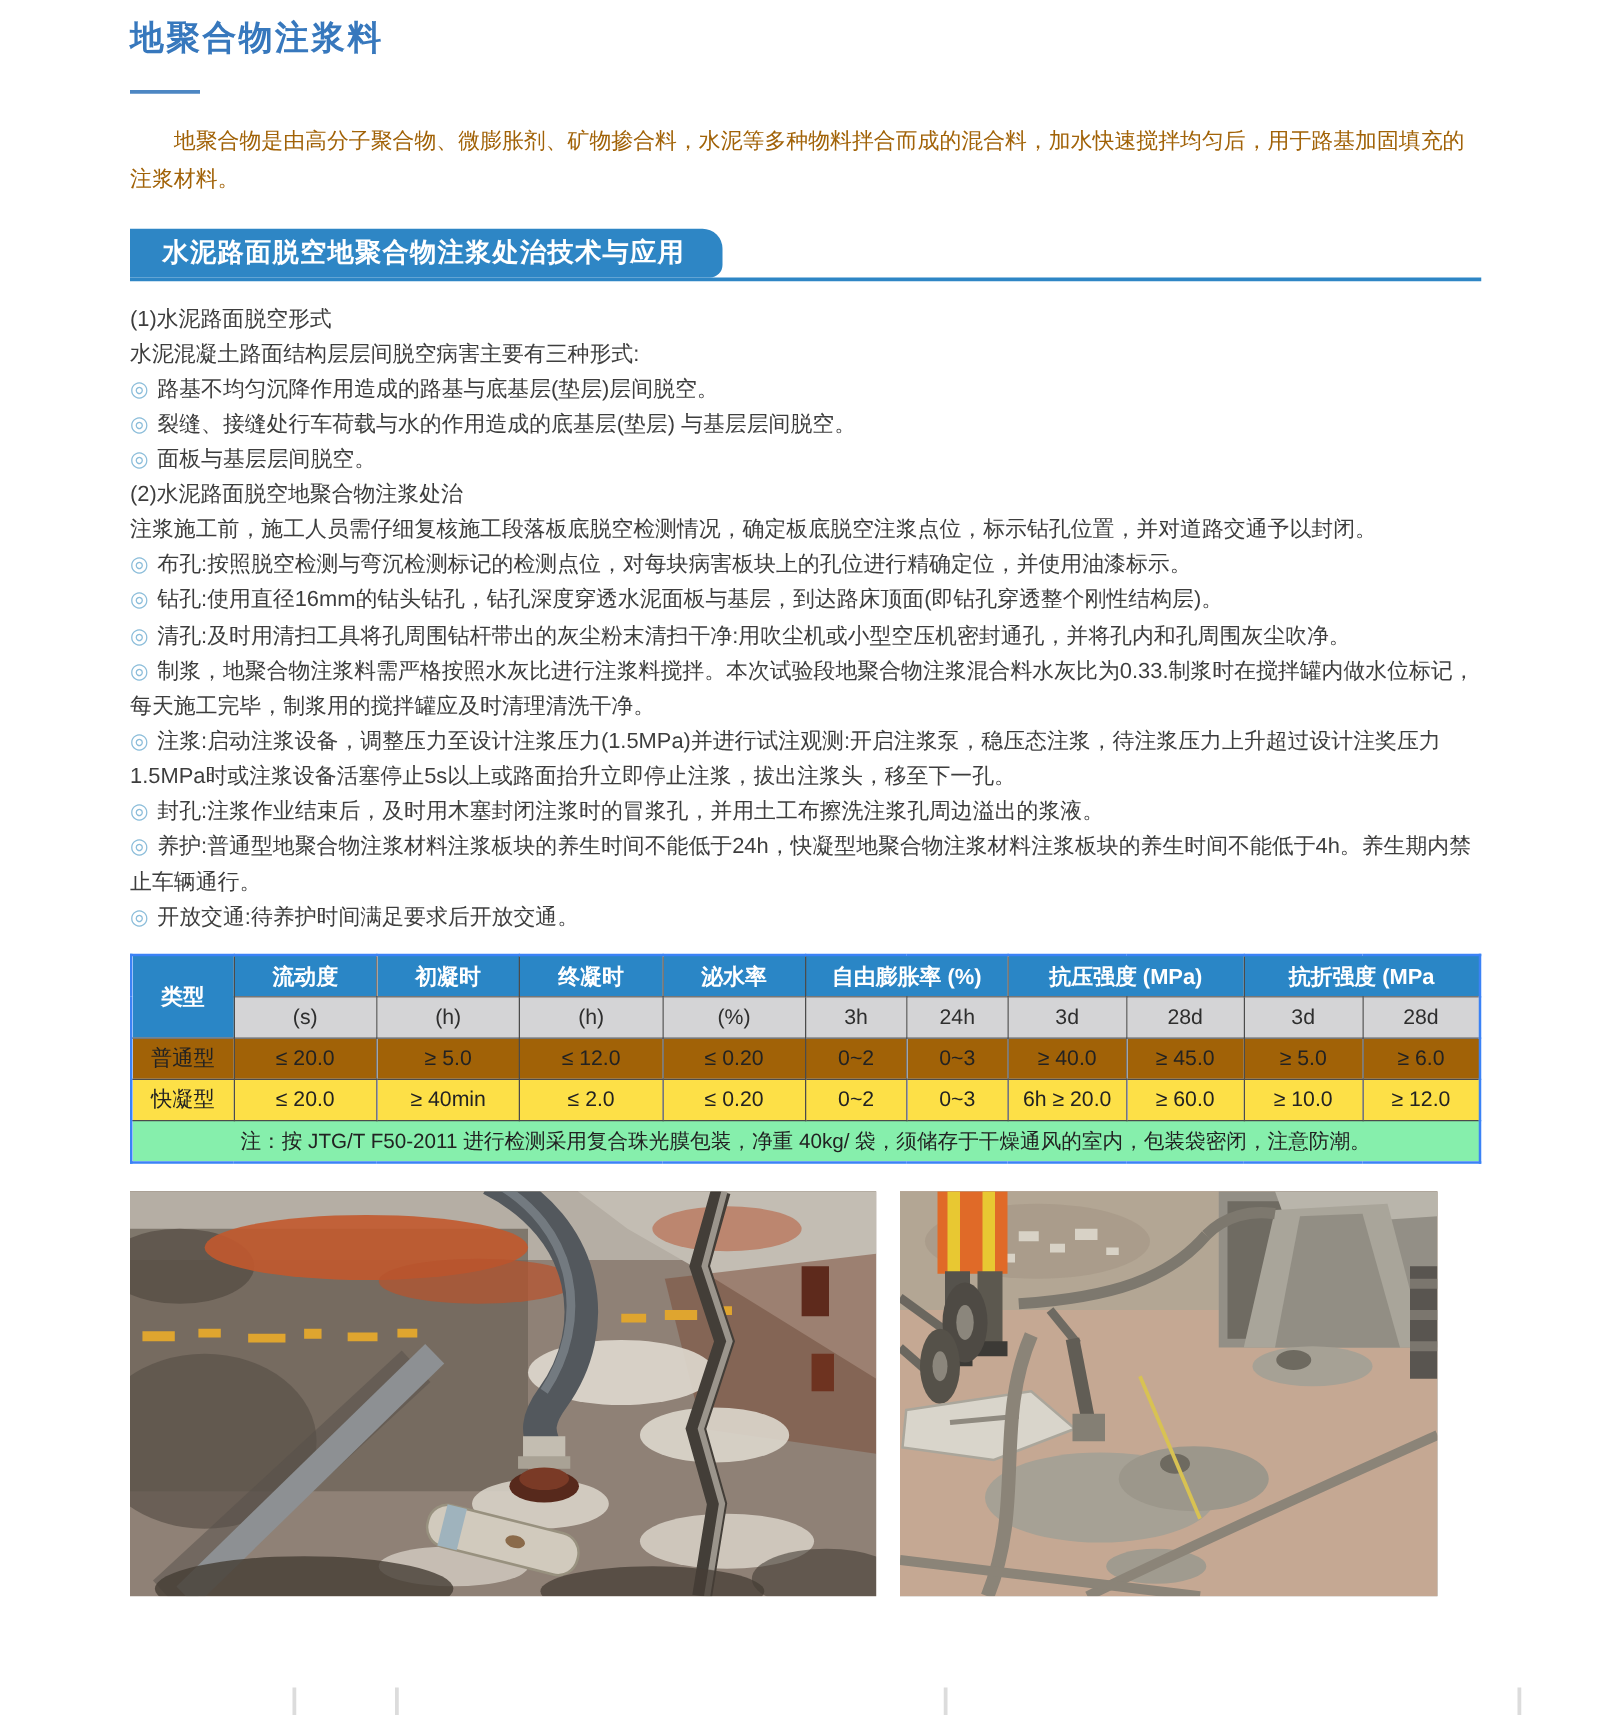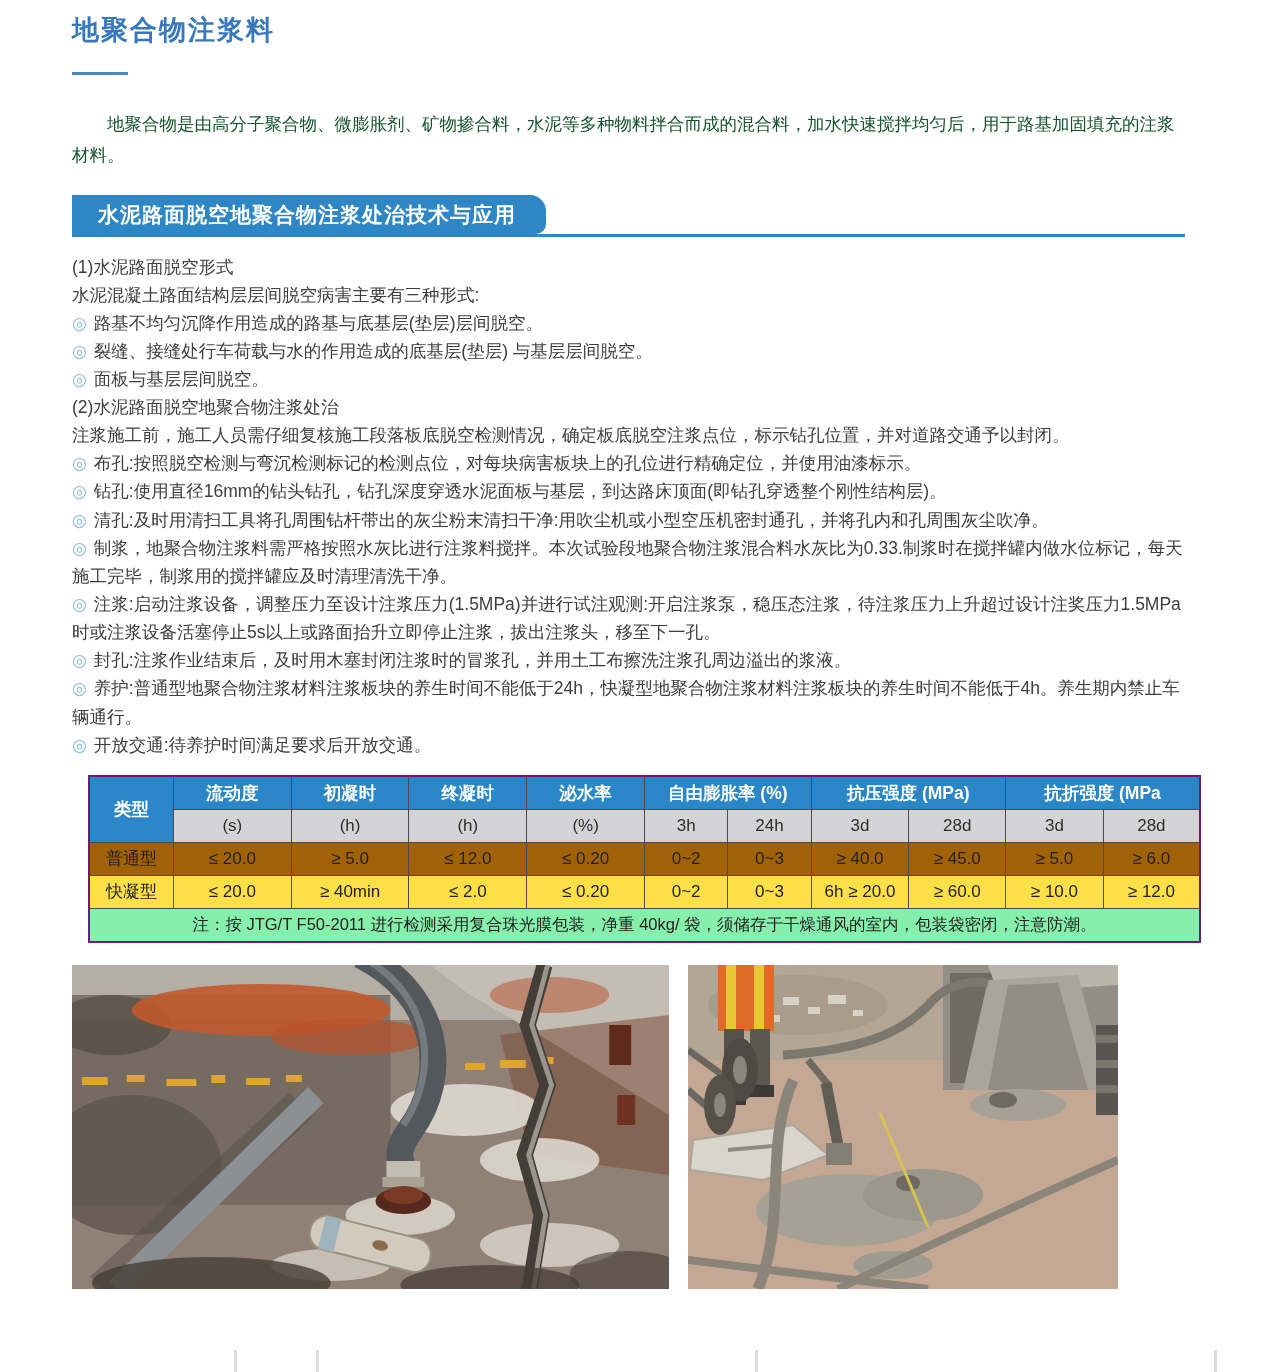--- a/index.html
+++ b/index.html
@@ -7,41 +7,41 @@
     width:1280px;height:1372px;
     background:#ffffff;
     font-family:"Liberation Sans","DejaVu Sans",sans-serif;
     color:#3f3f3f;
     overflow:hidden;
     position:relative;
   }
   .page{
     box-sizing:border-box;
     width:1280px;height:1096px;
-    padding:14px 95px 0 72px;
+    padding:14px 95px 0 104px;
   }
   
   .doc-title{
     font-size:27px;
     font-weight:700;
     color:#3778bd;
     letter-spacing:2px;
     line-height:1.2;
   }
   .title-dash{
     width:56px;height:3px;
     background:#4d87c3;
     margin-top:26px;
   }
   
   .intro{
-    margin-top:34px;
+    margin-top:22px;
     font-size:17.5px;
     line-height:1.75;
-    color:#14532d;
+    color:#a16207;
     text-indent:2em;
   }
   
   .banner-wrap{
     margin-top:24px;
     border-bottom:3px solid #2e86c5;
     line-height:0;
   }
   .banner{
     display:inline-block;
@@ -68,22 +68,21 @@
     margin-right:7px;
   }
   
   table.spec{
     width:100%;
     border-collapse:collapse;
     margin-top:16px;
     table-layout:fixed;
     font-size:17px;
     color:#222222;
-    border:2px solid #701a75;
-    margin-left:16px;
+    border:2px solid #3b82f6;
   }
   table.spec th, table.spec td{
     border:1px solid #4b4b4b;
     text-align:center;
     vertical-align:middle;
     padding:3px 2px;
     height:26px;
     overflow:hidden;
     white-space:nowrap;
   }

